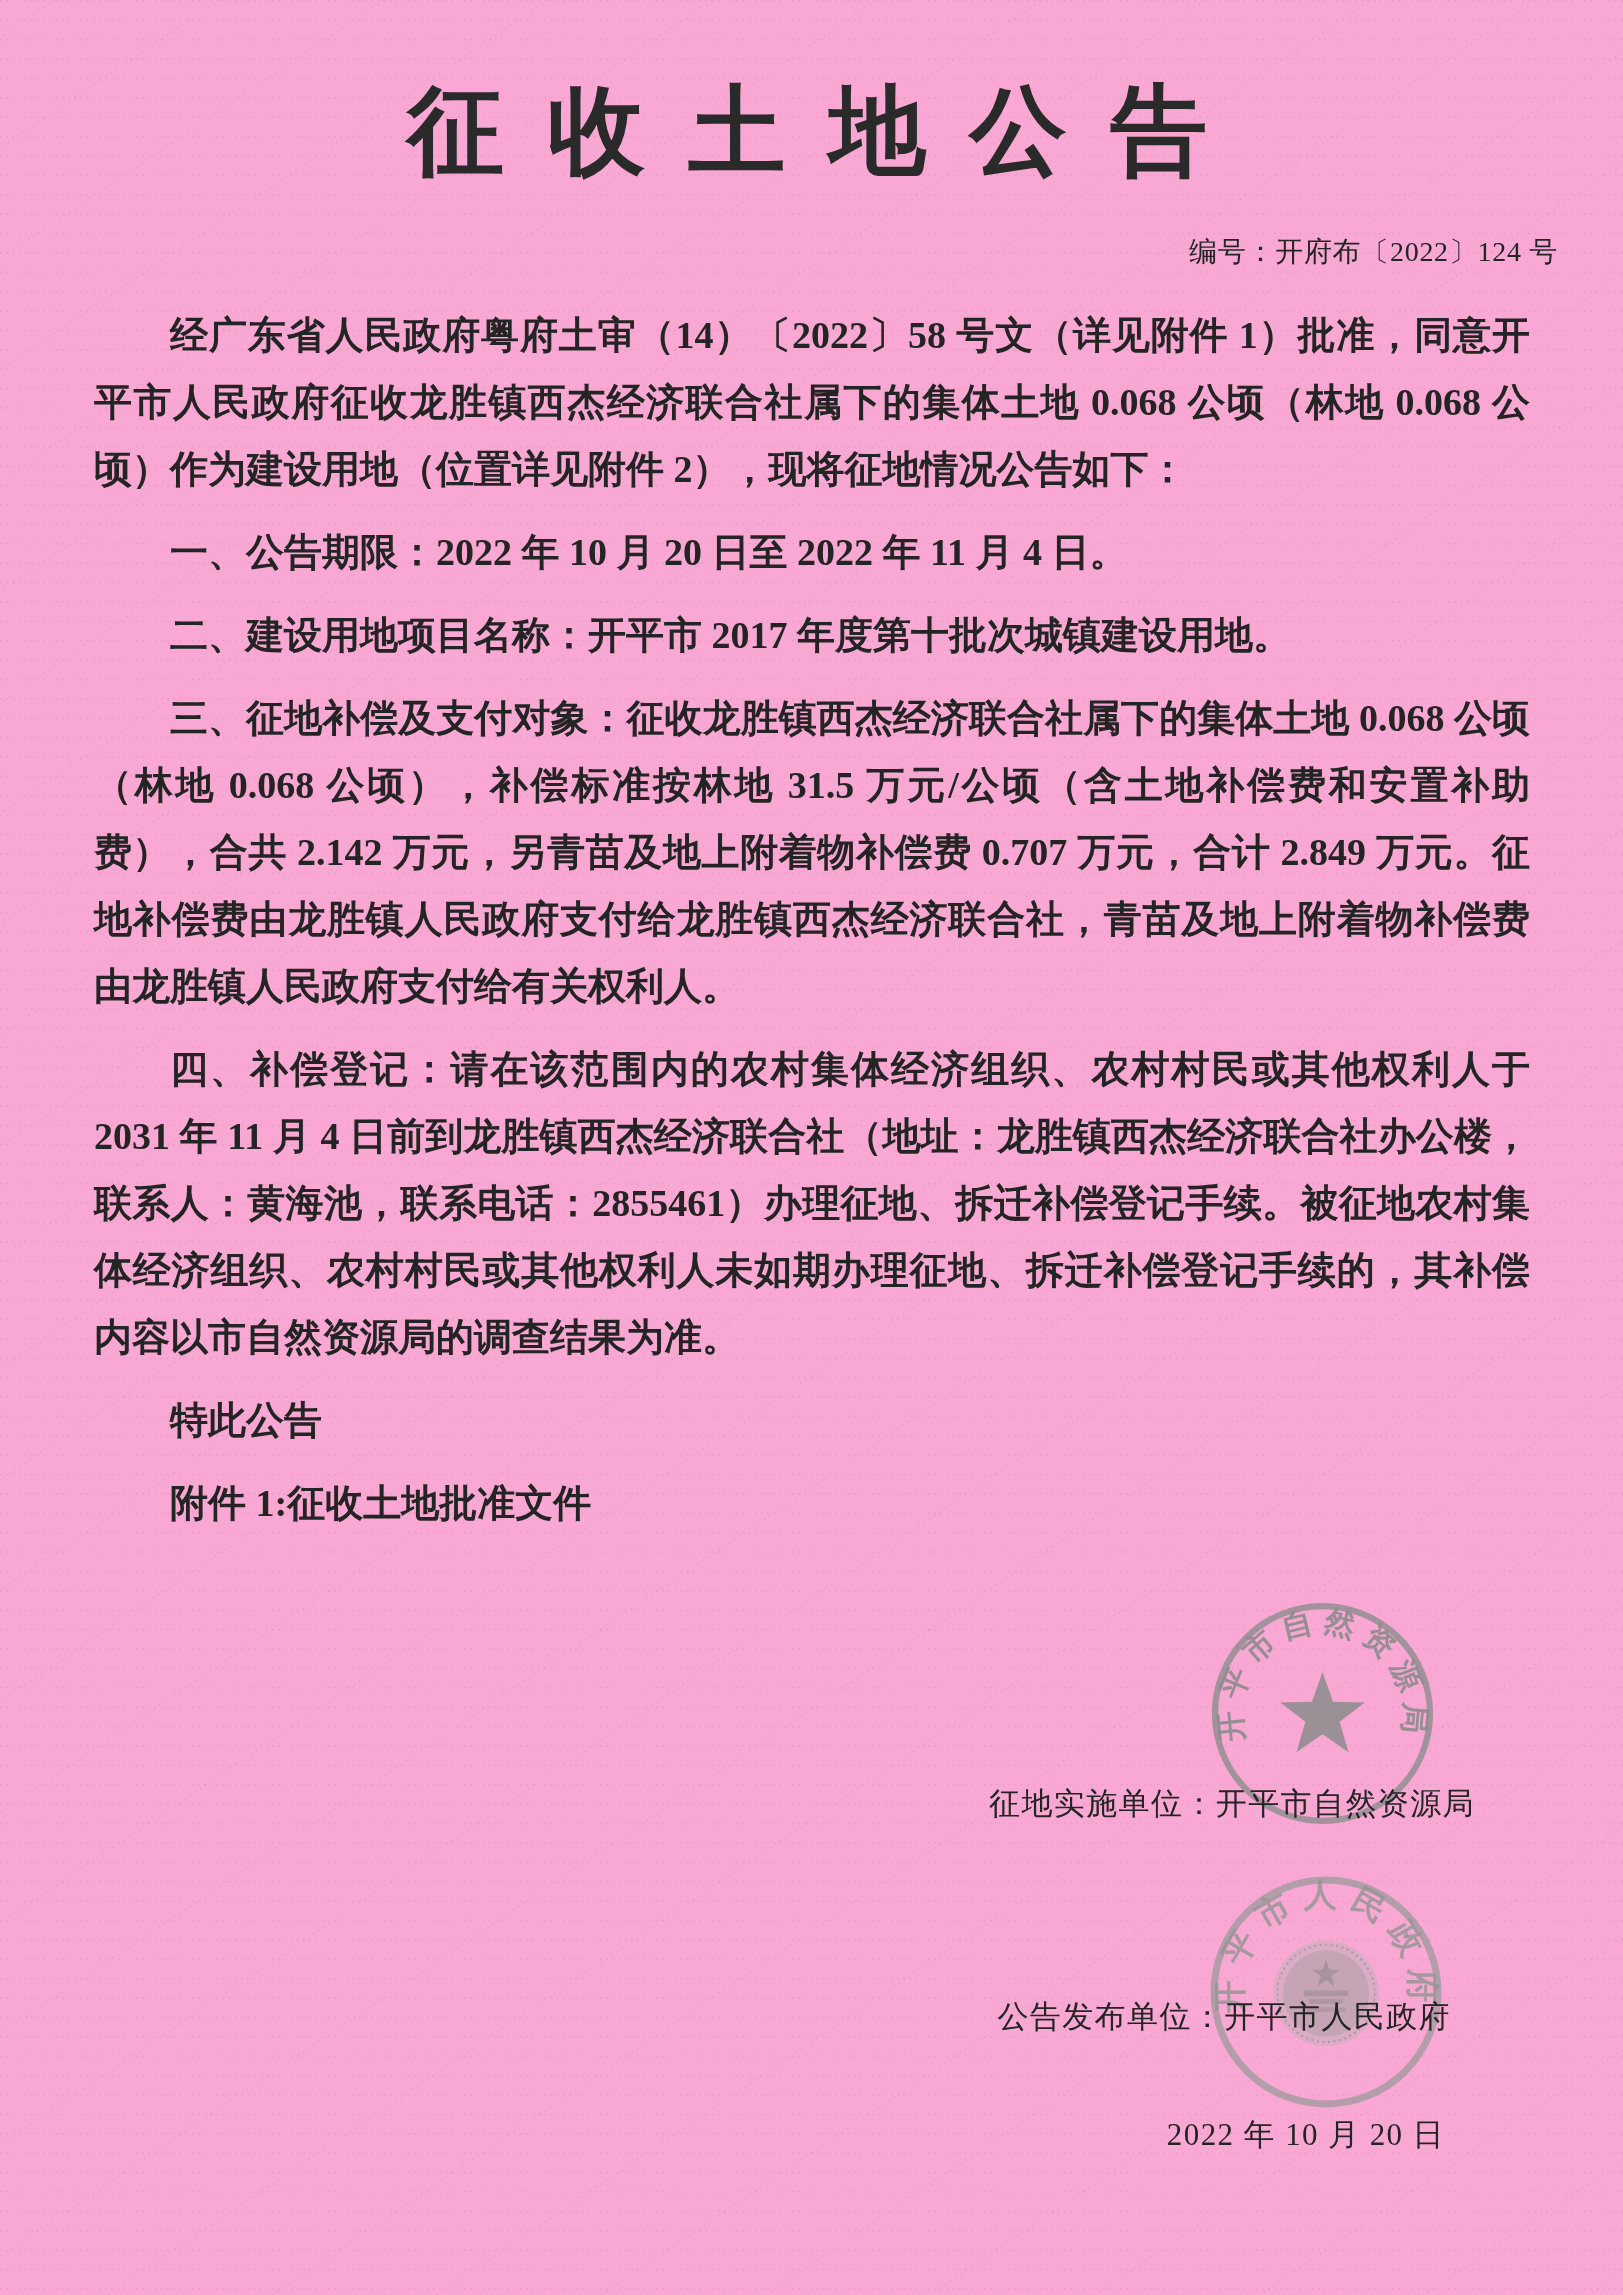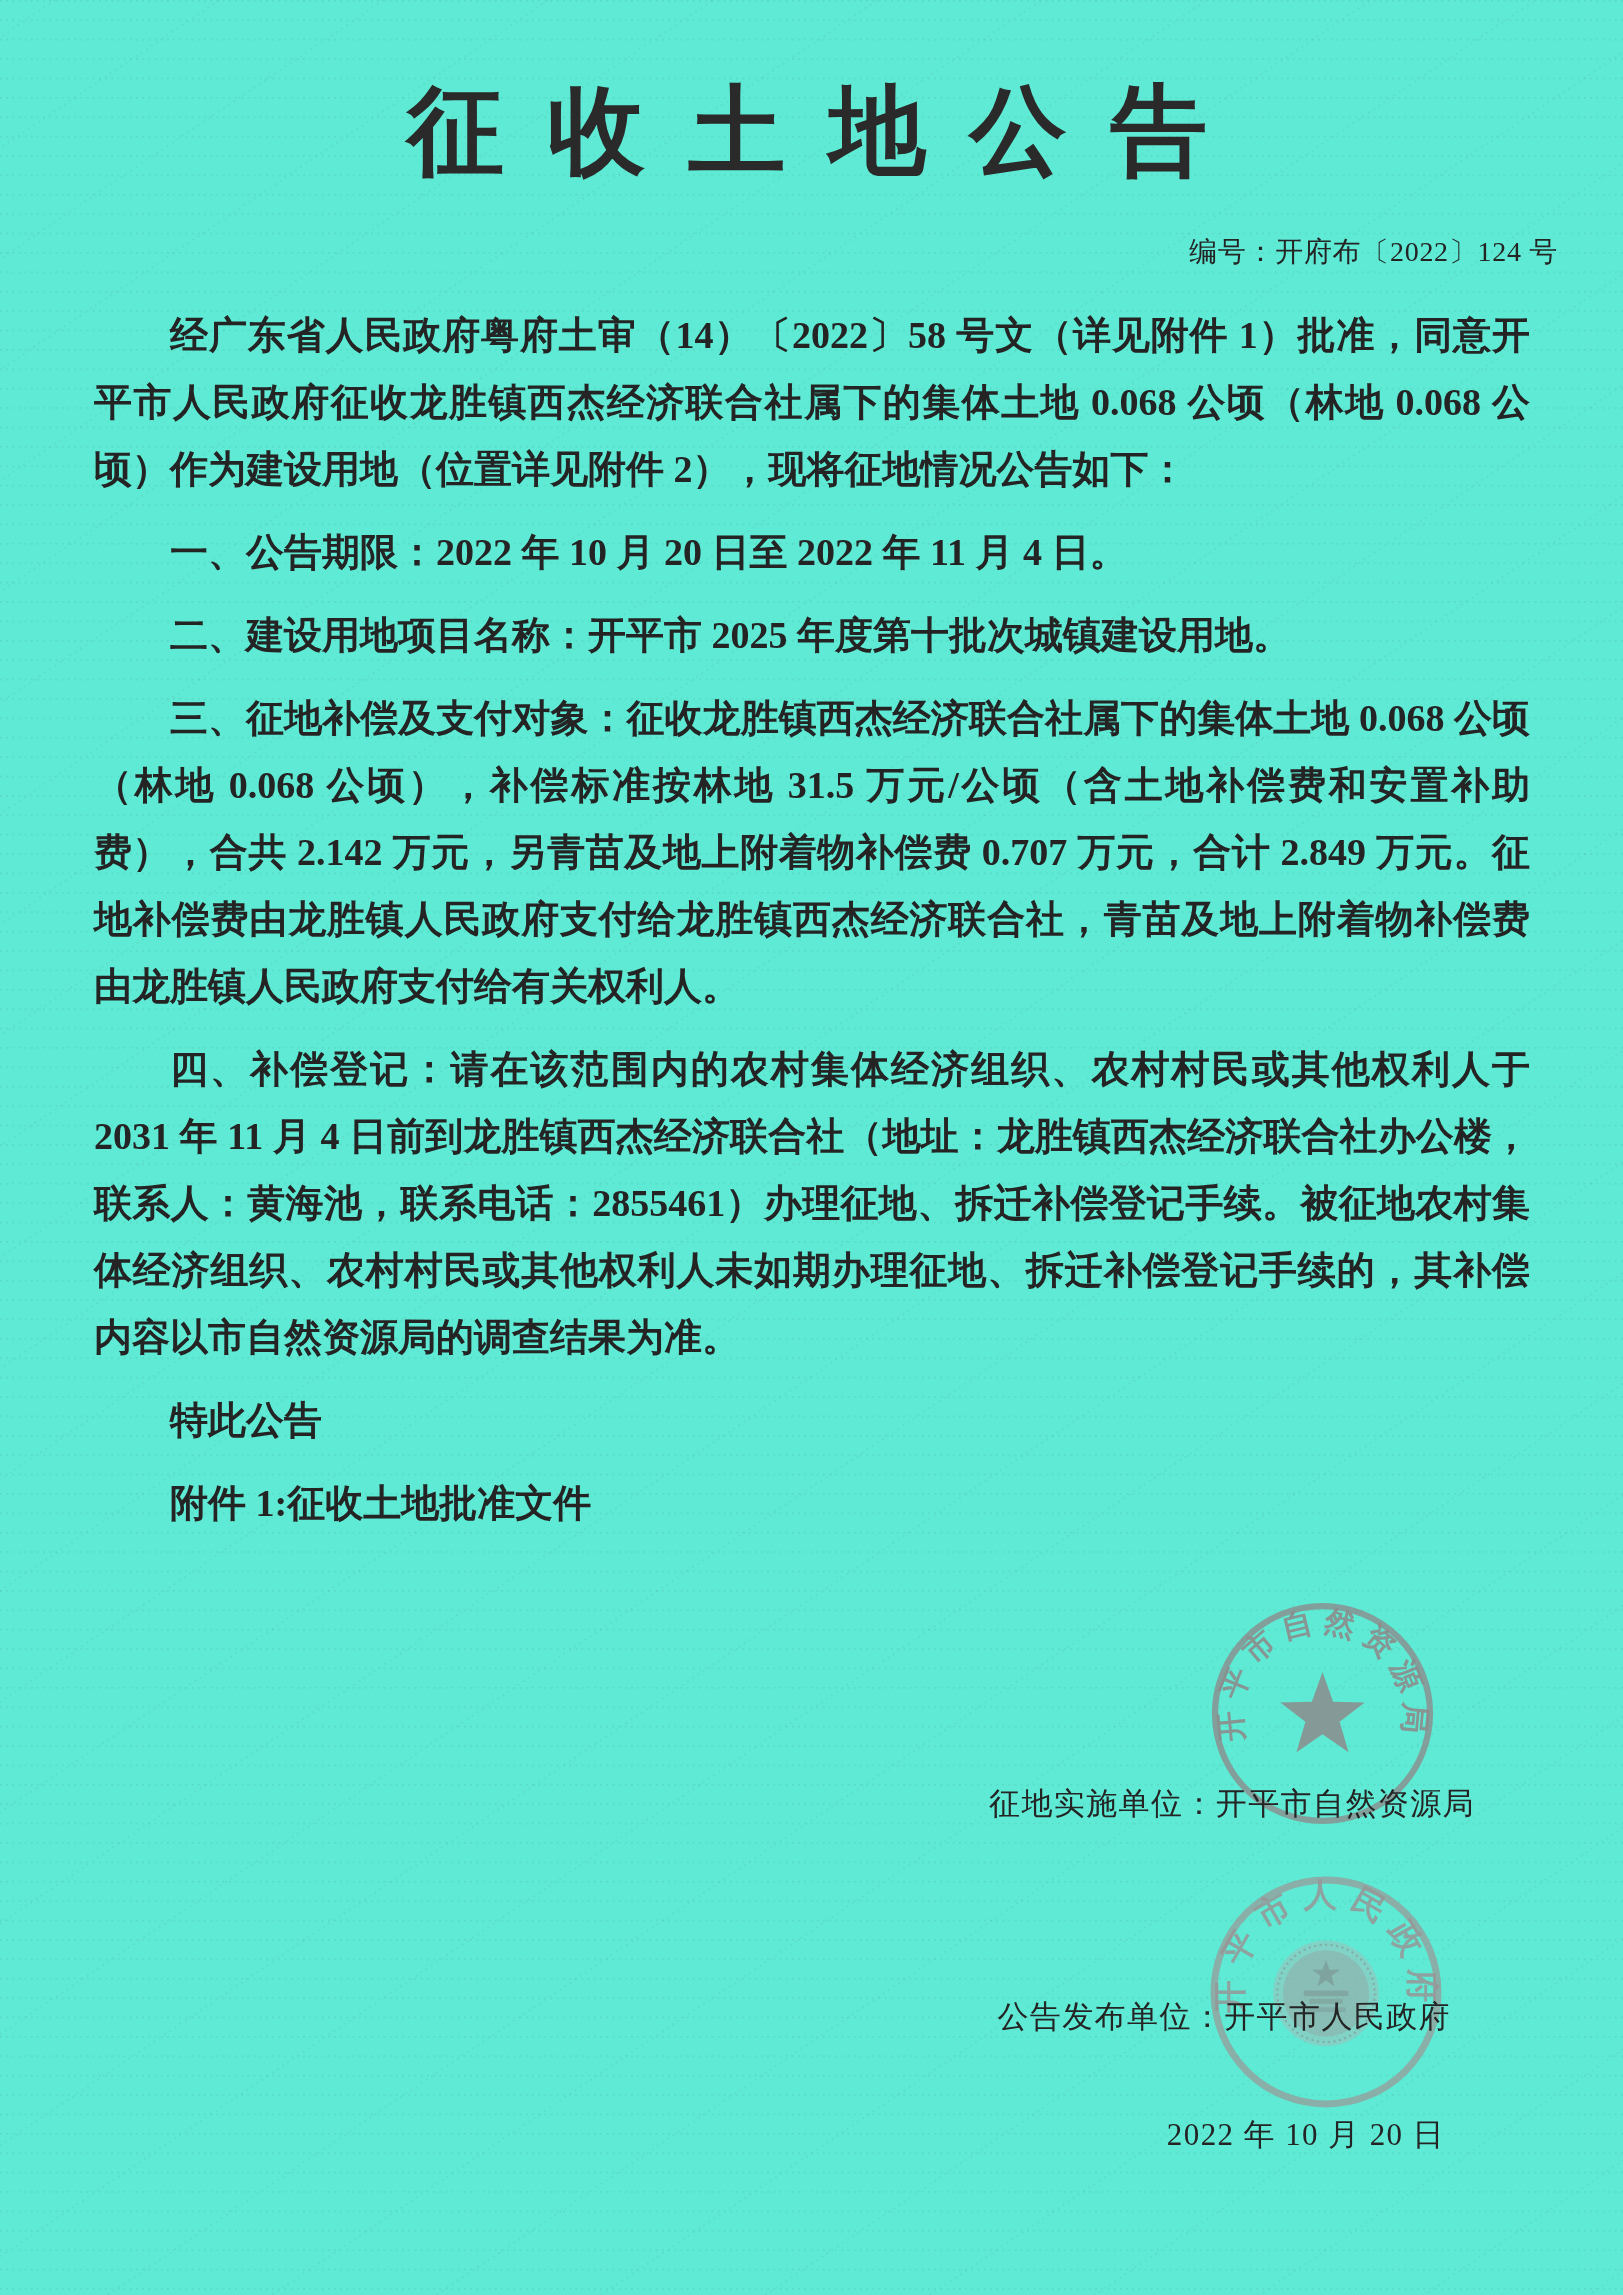--- a/index.html
+++ b/index.html
@@ -1,19 +1,19 @@
 <!DOCTYPE html>
 <html style="font-size:11px"><head>
 <meta charset="utf-8">
 <style>
   html,body{margin:0;padding:0;background:#e8e8e8;}
   .page{
     position:relative;
     width:1624px;height:2295px;
-    background:#5eead4;
+    background:#f9a8d4;
     overflow:hidden;
     font-family:"Liberation Serif","DejaVu Serif",serif;
     color:#242424;
   }
   
   .wm-rows{
     position:absolute;inset:0;
     background-image:radial-gradient(circle at 0.7px 0.7px, rgba(50,50,50,.55) 0.7px, transparent 1.2px);
     background-size:6.2px 19.4px;
     opacity:.16;
@@ -67,21 +67,21 @@
   <div class="wm-rows"></div>
   <div class="wm-diag"></div>
 
   <div class="title">征 收 土 地 公 告</div>
 
   <div class="doc-number">编号：开府布〔2022〕124 号</div>
 
   <div class="body-text">
     <p>经广东省人民政府粤府土审（14）〔2022〕58 号文（详见附件 1）批准，同意开平市人民政府征收龙胜镇西杰经济联合社属下的集体土地 0.068 公顷（林地 0.068 公顷）作为建设用地（位置详见附件 2），现将征地情况公告如下：</p>
     <p>一、公告期限：2022 年 10 月 20 日至 2022 年 11 月 4 日。</p>
-    <p>二、建设用地项目名称：开平市 2025 年度第十批次城镇建设用地。</p>
+    <p>二、建设用地项目名称：开平市 2017 年度第十批次城镇建设用地。</p>
     <p>三、征地补偿及支付对象：征收龙胜镇西杰经济联合社属下的集体土地 0.068 公顷（林地 0.068 公顷），补偿标准按林地 31.5 万元/公顷（含土地补偿费和安置补助费），合共 2.142 万元，另青苗及地上附着物补偿费 0.707 万元，合计 2.849 万元。征地补偿费由龙胜镇人民政府支付给龙胜镇西杰经济联合社，青苗及地上附着物补偿费由龙胜镇人民政府支付给有关权利人。</p>
     <p>四、补偿登记：请在该范围内的农村集体经济组织、农村村民或其他权利人于 2031 年 11 月 4 日前到龙胜镇西杰经济联合社（地址：龙胜镇西杰经济联合社办公楼，联系人：黄海池，联系电话：2855461）办理征地、拆迁补偿登记手续。被征地农村集体经济组织、农村村民或其他权利人未如期办理征地、拆迁补偿登记手续的，其补偿内容以市自然资源局的调查结果为准。</p>
     <p>特此公告</p>
     <p>附件 1:征收土地批准文件</p>
   </div>
 
   <svg class="seal seal-nr" viewBox="0 0 336 336">
     <circle cx="168" cy="168" r="155" fill="none" stroke="#8c8c8c" stroke-width="9" opacity="0.8"></circle>
     <path id="nr-arc" d="M 57.2 209 A 118 118 0 1 1 278.8 209" fill="none"></path>
     <text font-size="44" font-weight="bold" fill="#8c8c8c" letter-spacing="12" opacity="0.9">

